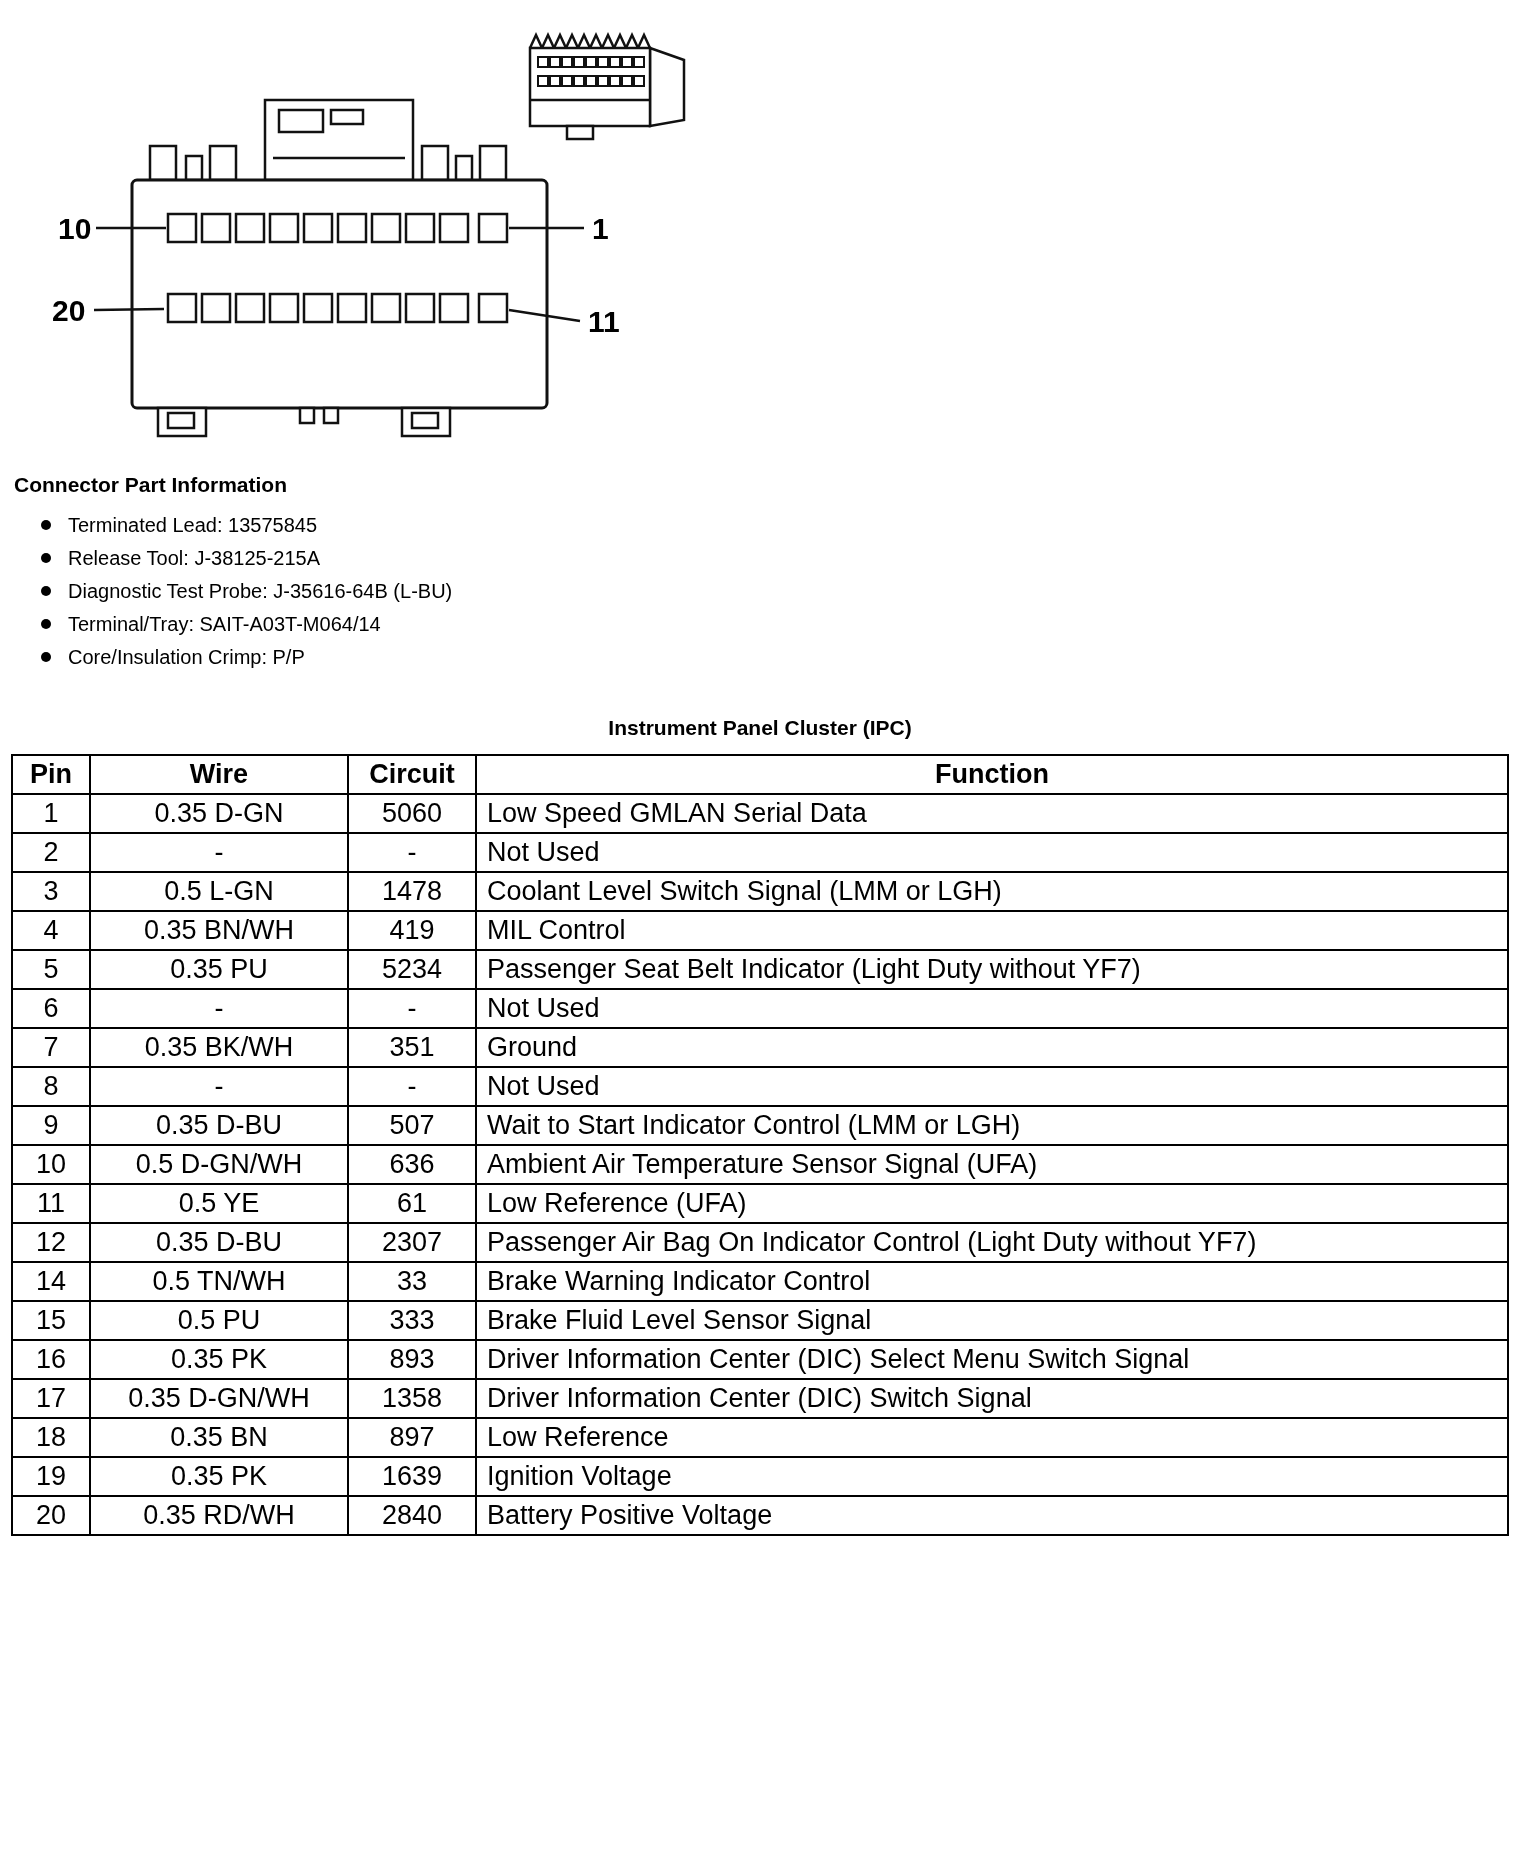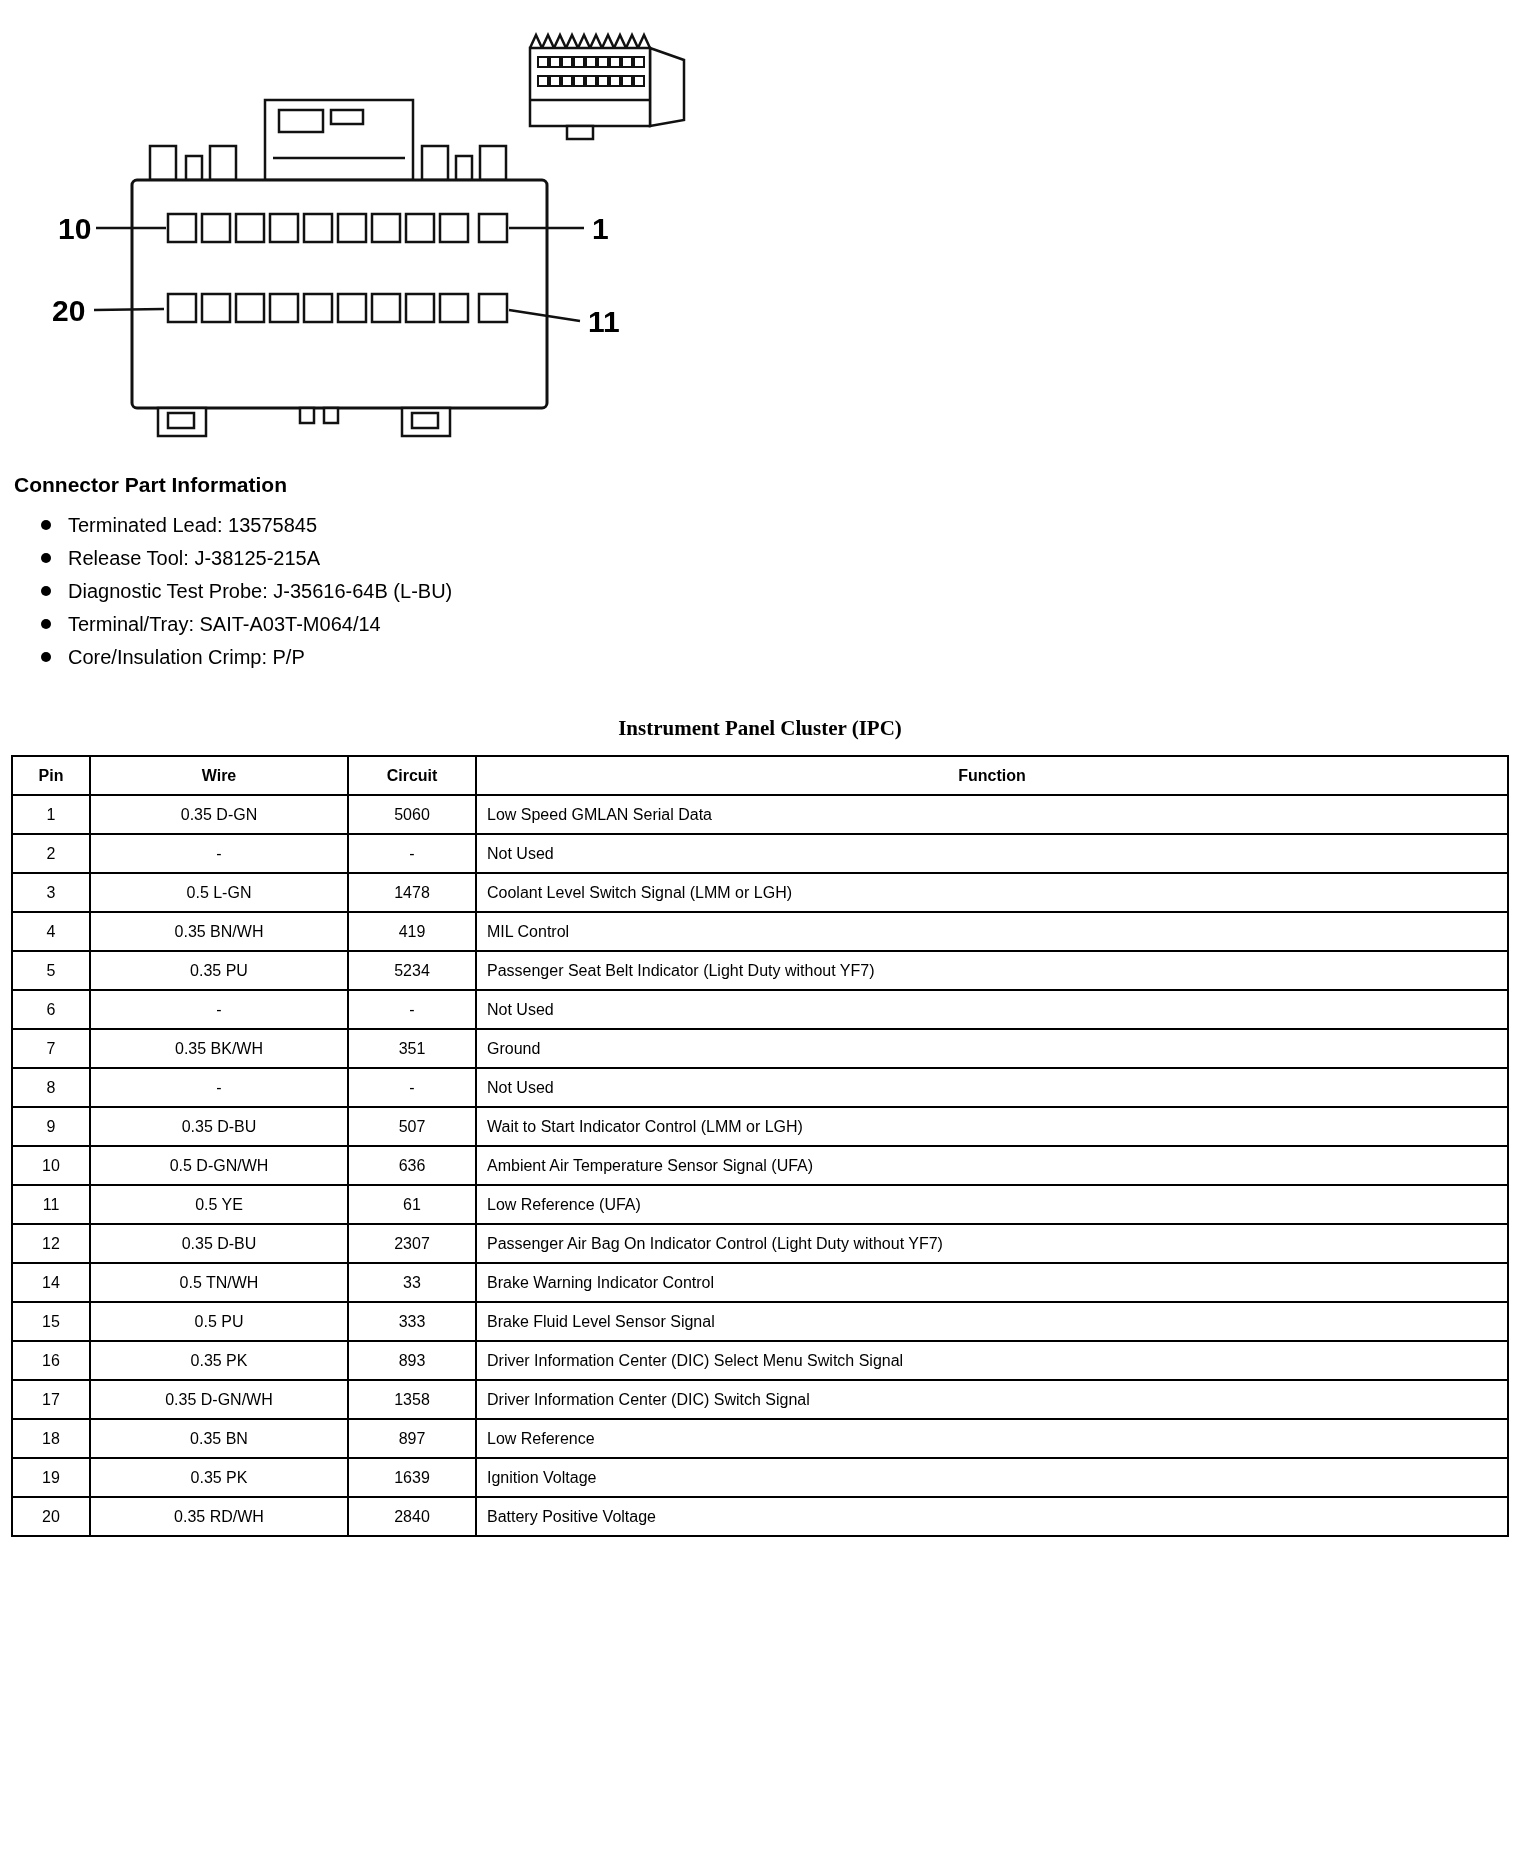--- a/index.html
+++ b/index.html
@@ -28,28 +28,27 @@
   ul.bullets li::before {
     content: ""; position: absolute;
     left: -27px; top: 11px;
     width: 10px; height: 10px;
     background: #000; border-radius: 50%;
   }
 
   .table-title {
     text-align: center; font-size: 21px; font-weight: bold;
     margin: 42px 0 14px 0;
-    font-family: Liberation Serif, serif;
   }
   table.pinout {
     width: calc(100% - 2px);
     margin: 0 auto;
     border-collapse: collapse;
     border: 2px solid #000;
-    font-size: 16px;
+    font-size: 27px;
   }
   table.pinout th, table.pinout td {
     border: 2px solid #000;
     padding: 6px 10px;
     line-height: 25px;
   }
   table.pinout th { font-weight: bold; text-align: center; }
   col.c0 { width: 78px; }
   col.c1 { width: 258px; }
   col.c2 { width: 128px; }

